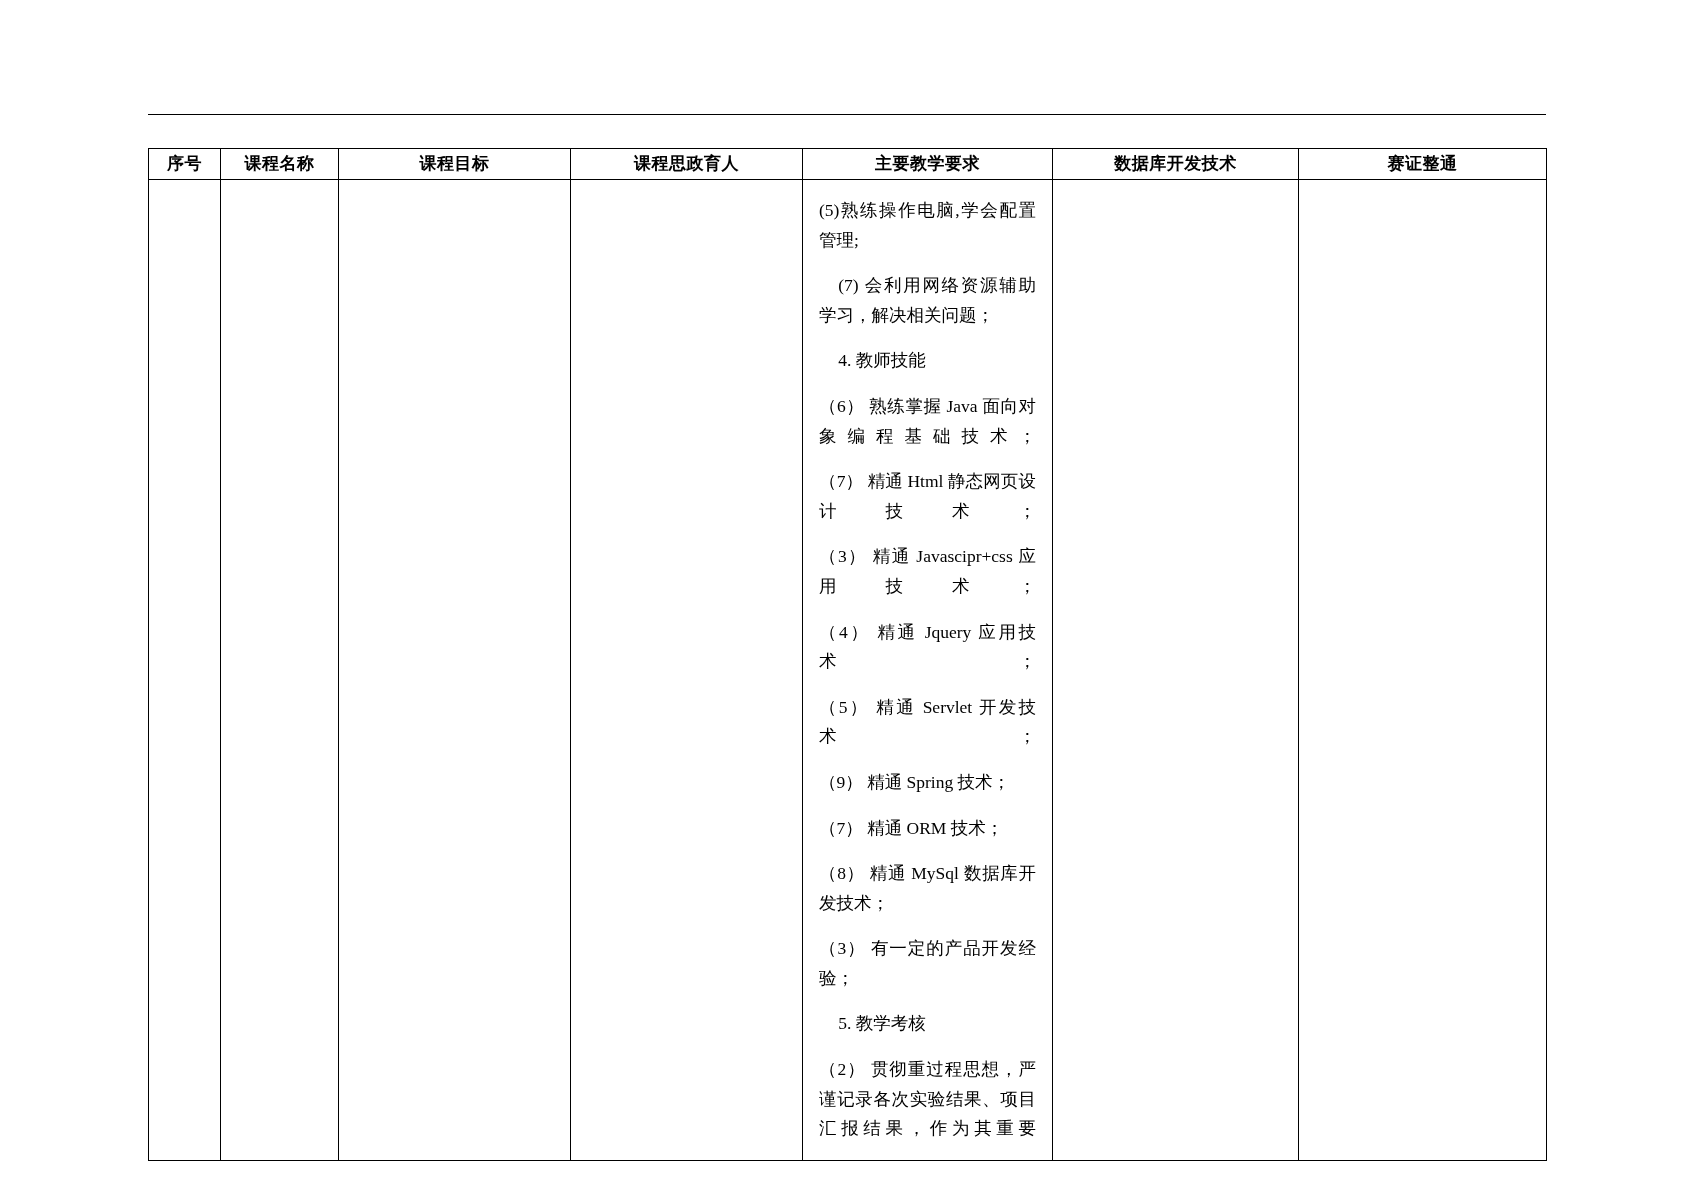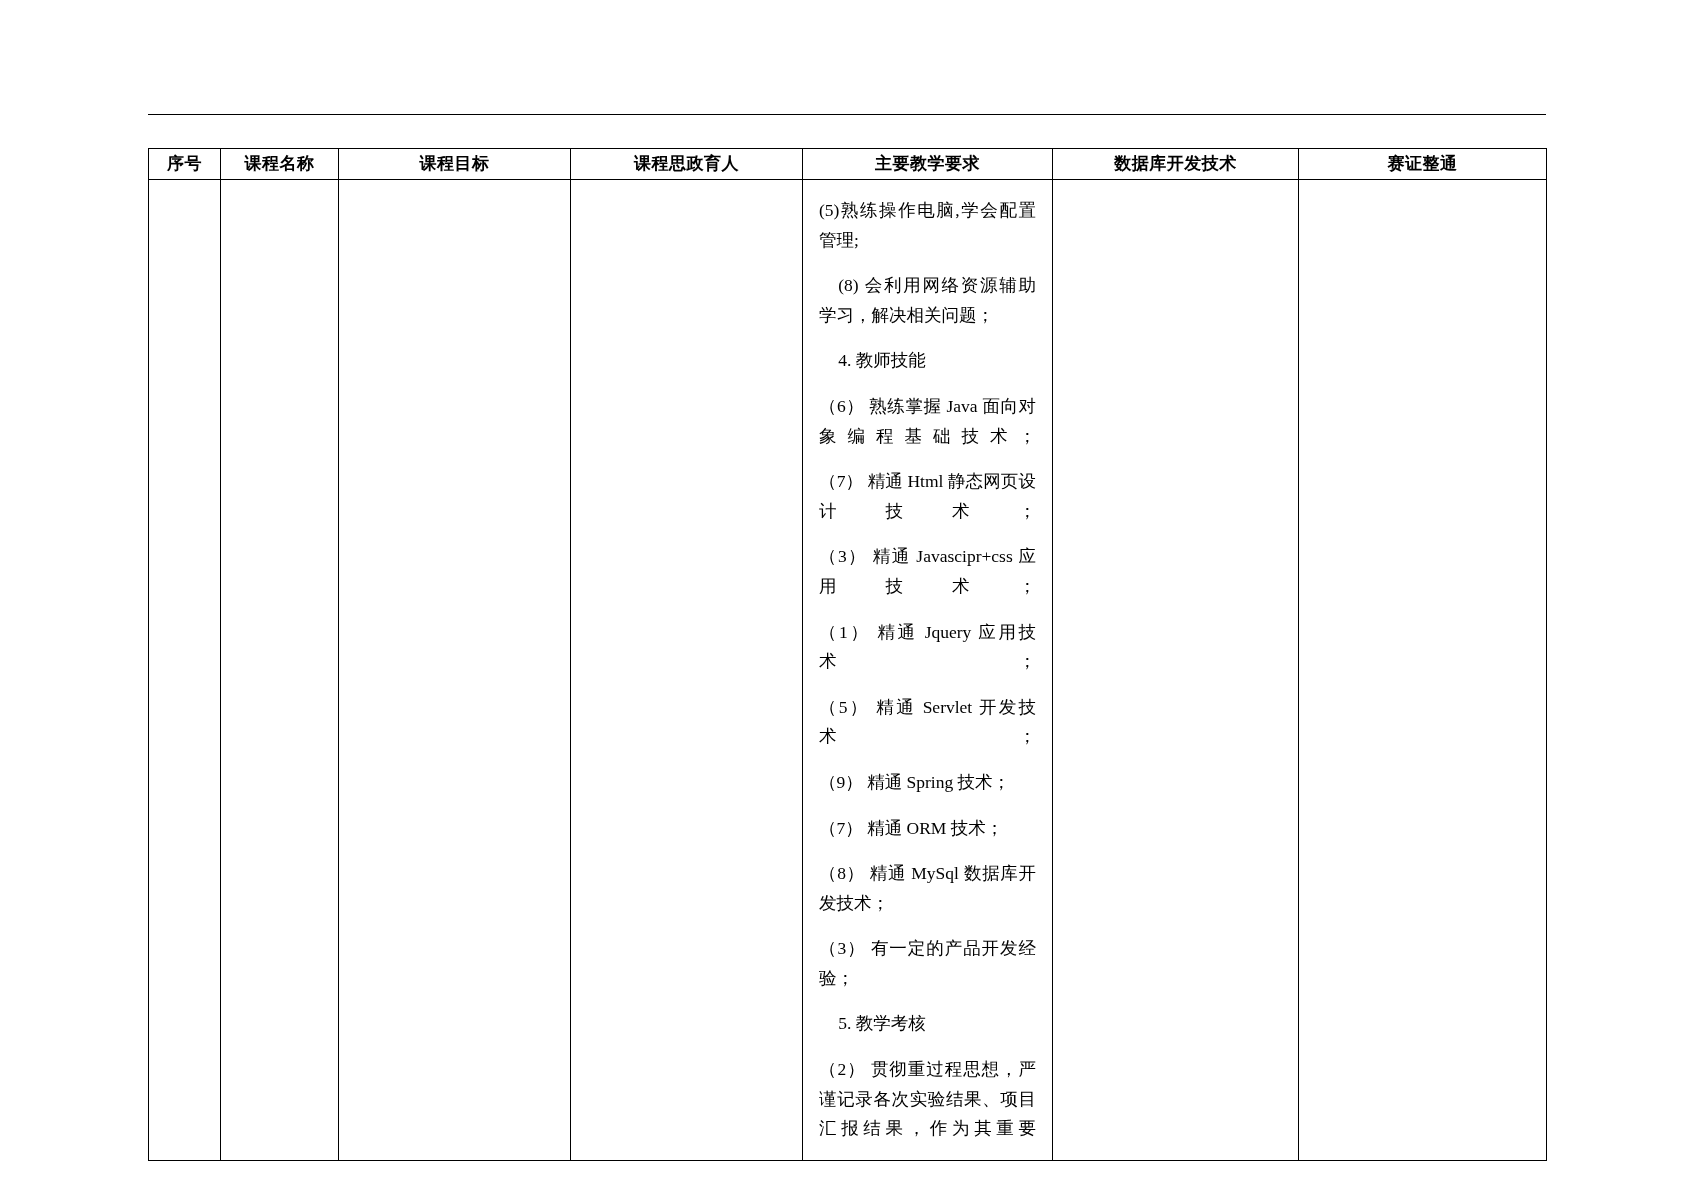--- a/index.html
+++ b/index.html
@@ -130,26 +130,26 @@
           <td class="hdr-cell">赛证整通</td>
         </tr>
         <tr>
           <td class="body-cell content-cell"></td>
           <td class="body-cell content-cell"></td>
           <td class="body-cell content-cell"></td>
           <td class="body-cell content-cell"></td>
           <td class="body-cell content-cell">
             <div class="req-text">
               <p>(5)熟练操作电脑,学会配置管理;</p>
-              <p class="indent">(8) 会利用网络资源辅助学习，解决相关问题；</p>
+              <p class="indent">(7) 会利用网络资源辅助学习，解决相关问题；</p>
               <p class="indent">4. 教师技能</p>
               <p class="just">（6） 熟练掌握 Java 面向对象编程基础技术；</p>
               <p class="just">（7） 精通 Html 静态网页设计技术；</p>
               <p class="just">（3） 精通 Javascipr+css 应用技术；</p>
-              <p class="just">（1） 精通 Jquery 应用技术；</p>
+              <p class="just">（4） 精通 Jquery 应用技术；</p>
               <p class="just">（5） 精通 Servlet 开发技术；</p>
               <p>（9） 精通 Spring 技术；</p>
               <p>（7） 精通 ORM 技术；</p>
               <p>（8） 精通 MySql 数据库开发技术；</p>
               <p>（3） 有一定的产品开发经验；</p>
               <p class="indent">5. 教学考核</p>
               <p class="just">（2） 贯彻重过程思想，严谨记录各次实验结果、项目汇报结果，作为其重要</p>
             </div>
           </td>
           <td class="body-cell content-cell"></td>

